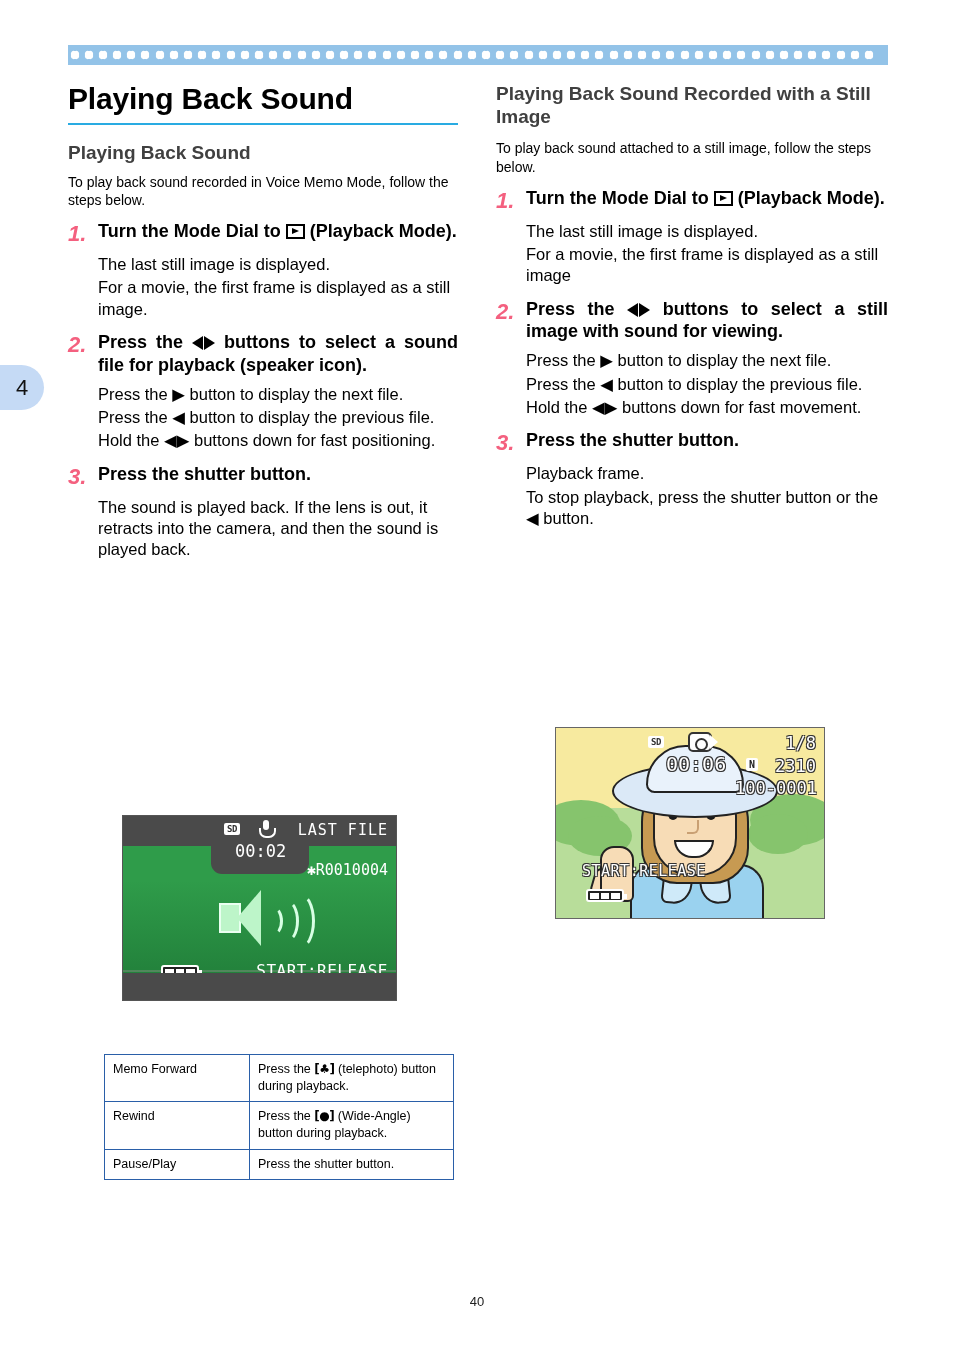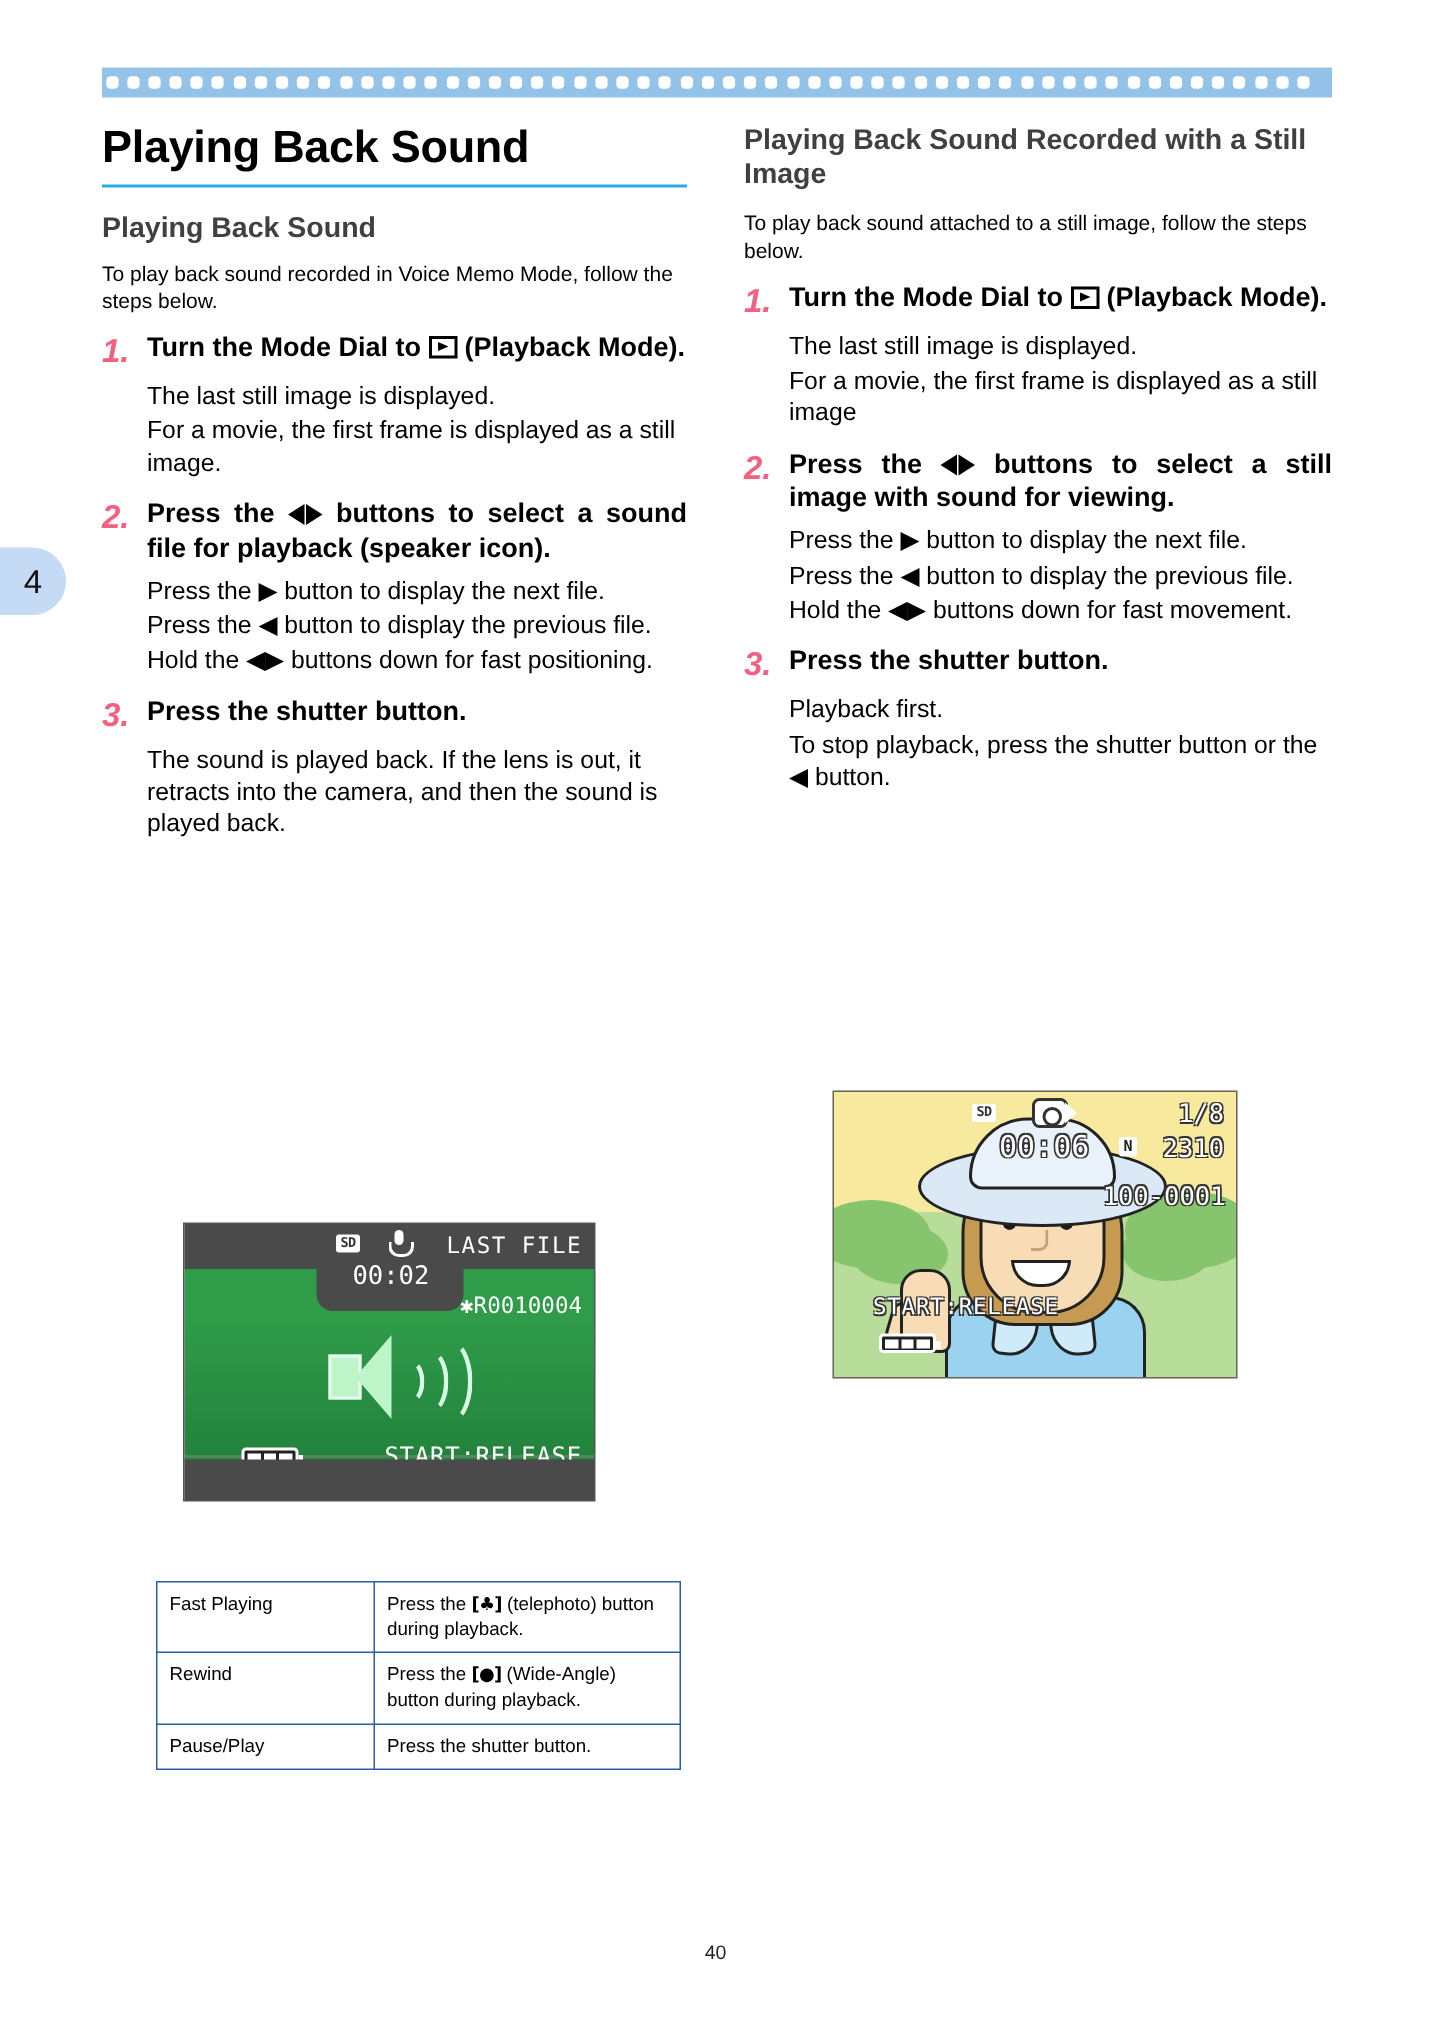--- a/index.html
+++ b/index.html
@@ -316,21 +316,21 @@
     border-left:8px solid #fff;
   }
   .lcd-photo .time2 { position:absolute; left:110px; top:24px; font-size:20px; }
   .lcd-photo .frac  { position:absolute; right:8px;  top:5px;  font-size:17px; }
   .lcd-photo .nmark {
     position:absolute; right:66px; top:30px;
     background:#fff; color:#222; font-size:10px; font-weight:bold;
     padding:1px 3px; border-radius:2px; text-shadow:none;
   }
   .lcd-photo .size  { position:absolute; right:8px; top:28px; font-size:17px; }
-  .lcd-photo .fileno{ position:absolute; right:7px; top:60px; font-size:17px; }
+  .lcd-photo .fileno{ position:absolute; right:7px; top:50px; font-size:17px; }
   .lcd-photo .start2{ position:absolute; left:26px; bottom:38px; font-size:15px; letter-spacing:0.5px; }
   .lcd-photo .batt  { left:30px; bottom:16px; }
 
   
   table.keytable {
     position:absolute; left:104px; top:1054px;
     width:350px; border-collapse:collapse;
     border:1px solid #2a5fa8;
   }
   table.keytable td {
@@ -487,21 +487,21 @@
       <i></i>
       <i></i>
       <i></i>
     </div>
   <div class="botbar"></div>
 </div>
 
 <table class="keytable">
   <tbody>
       <tr>
-    <td class="c1">Fast Playing</td>
+    <td class="c1">Memo Forward</td>
     <td>
       <span>Press the</span>
       <span class="zi">[♣]</span>
       <span>(telephoto) button during playback.</span>
     </td>
   </tr>
   <tr>
     <td class="c1">Rewind</td>
     <td>
       <span>Press the</span>
@@ -546,21 +546,21 @@
     <p>Press the ▶ button to display the next file.</p>
     <p>Press the ◀ button to display the previous file.</p>
     <p>Hold the ◀▶ buttons down for fast movement.</p>
   </div>
 
   <div class="step">
     <div class="step-num">3.</div>
     <div class="step-head">Press the shutter button.</div>
   </div>
   <div class="step-body">
-    <p>Playback first.</p>
+    <p>Playback frame.</p>
     <p>To stop playback, press the shutter button or the ◀ button.</p>
   </div>
 </div>
 
 <div class="lcd-photo">
   <div class="sky"></div>
   <div class="ground"></div>
   <div class="bush b1"></div>
   <div class="bush b2"></div>
   <div class="bush b3"></div>

